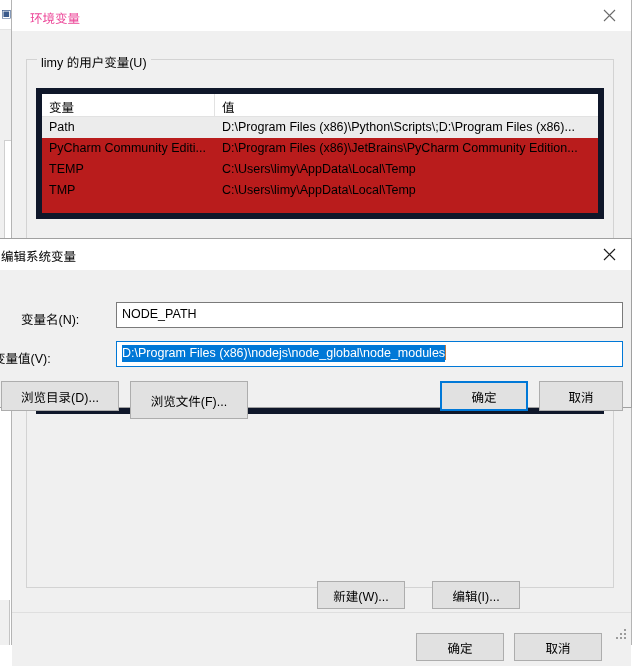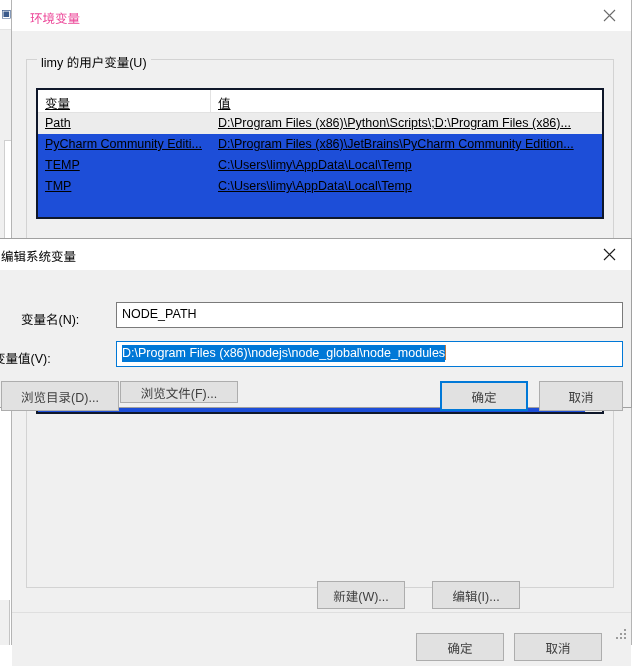--- a/index.html
+++ b/index.html
@@ -168,25 +168,24 @@
   #system-group {
     left: 14px;
     top: 226px;
     width: 588px;
     height: 331px;
   }
 
   
   .listview {
     position: absolute;
-    background: #1d4ed8;
-    border: 2px solid #0f172a;
-    box-sizing: border-box;
-    overflow: hidden;
-    text-decoration: underline;
+    background: #b91c1c;
+    border: 6px solid #0f172a;
+    box-sizing: border-box;
+    overflow: hidden;
   }
   .lv-header {
     display: flex;
     height: 23px;
     background: #ffffff;
     border-bottom: 1px solid #e2e2e2;
     box-sizing: border-box;
   }
   .lv-header .lv-cell {
     font-size: 12.5px;
@@ -267,21 +266,21 @@
   }
 
   
   .btn {
     position: absolute;
     background: #e1e1e1;
     border: 1px solid #adadad;
     box-sizing: border-box;
     font-family: "Liberation Sans", "DejaVu Sans", sans-serif;
     font-size: 12.5px;
-    color: #404040;
+    color: #000000;
     display: flex;
     align-items: center;
     justify-content: center;
     white-space: nowrap;
     cursor: default;
     padding: 0;
     text-align: right;
   }
   .btn.default-focus {
     border: 2px solid #0078d7;
@@ -400,21 +399,21 @@
     background: #c07840;
     vertical-align: -3px;
   }
 
   #lbl-varname  { left: 8px;  top: 39px; margin-left: 20px; }
   #lbl-varvalue { left: 0;  top: 78px; }
   #in-varname   { left: 123px; top: 32px; width: 507px; height: 26px; }
   #in-varvalue  { left: 123px; top: 71px; width: 507px; height: 26px; }
 
   #btn-browse-dir  { left: 8px;   top: 111px; width: 118px; height: 30px; }
-  #btn-browse-file { left: 127px; top: 111px; width: 118px; height: 22px; }
+  #btn-browse-file { left: 137px; top: 111px; width: 118px; height: 38px; }
   #btn-ok-edit     { left: 447px; top: 111px; width: 88px;  height: 30px; }
   #btn-cancel-edit { left: 546px; top: 111px; width: 84px;  height: 30px; }
 </style>
 </head>
 <body>
 
 <div id="root">
 
   <div class="bg-window-left">
     <div class="bg-titlebar">

